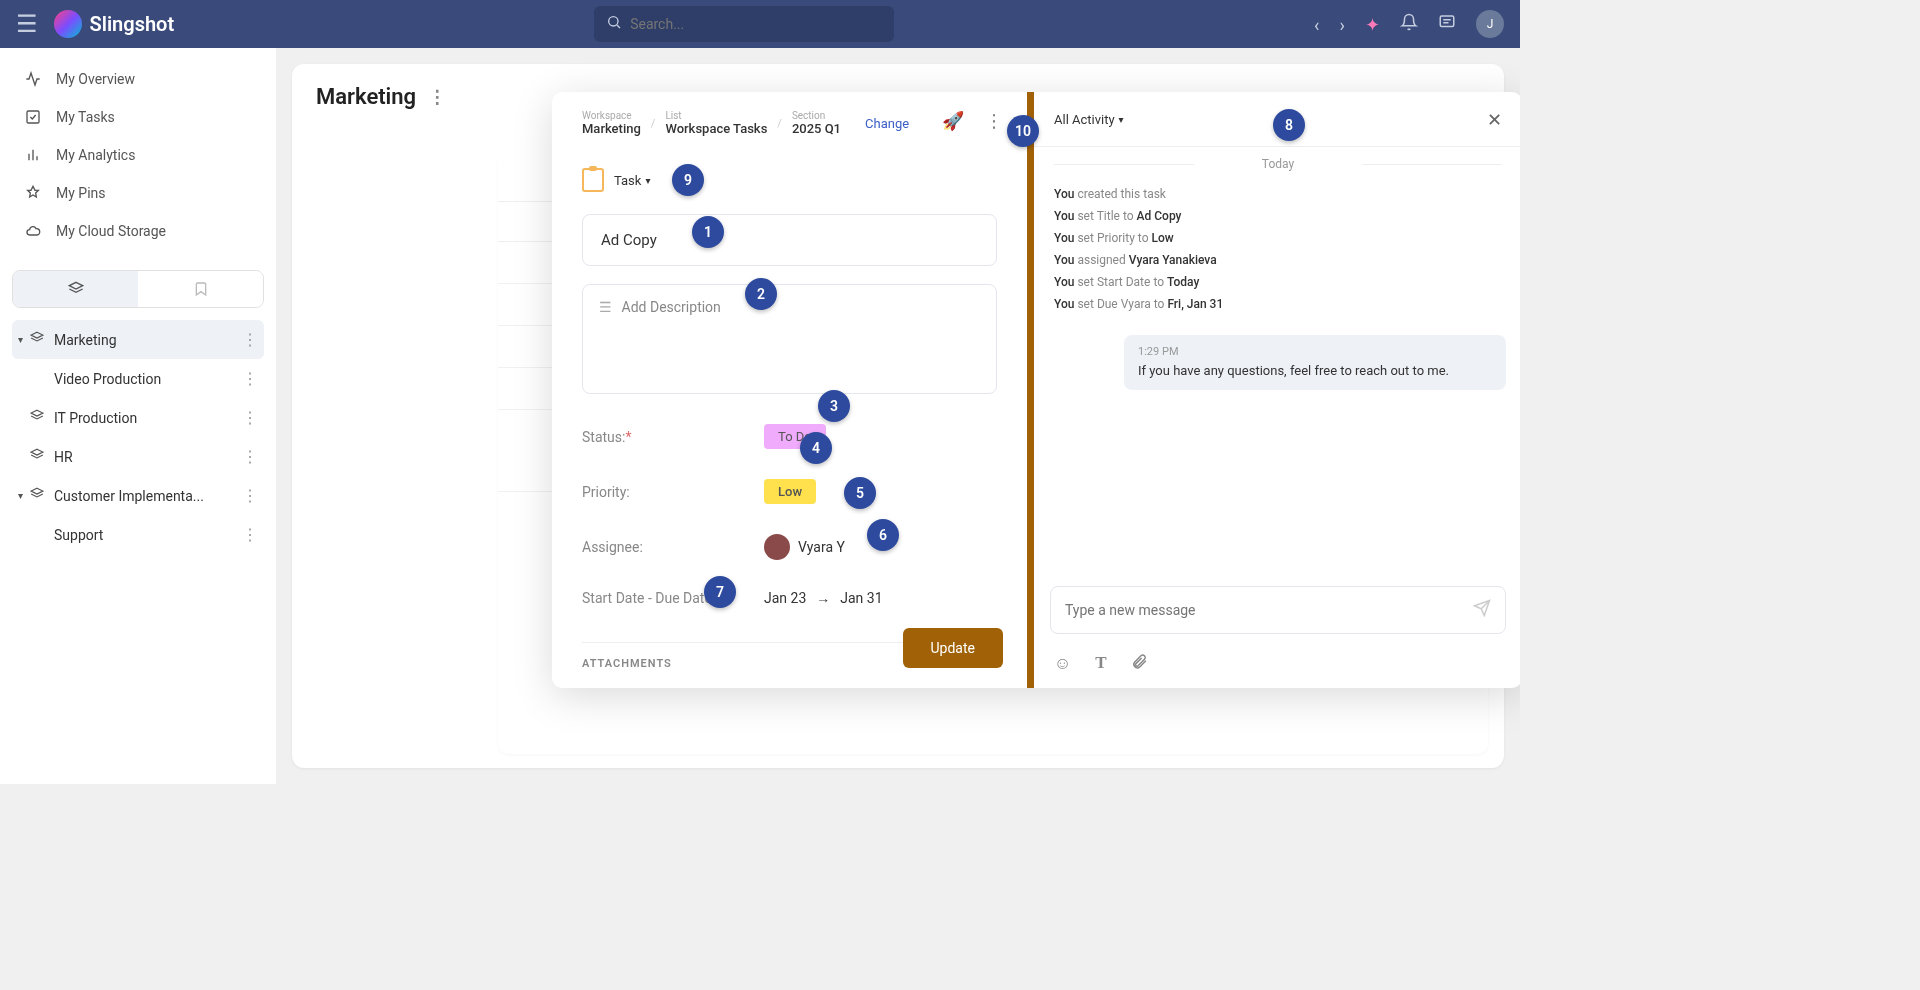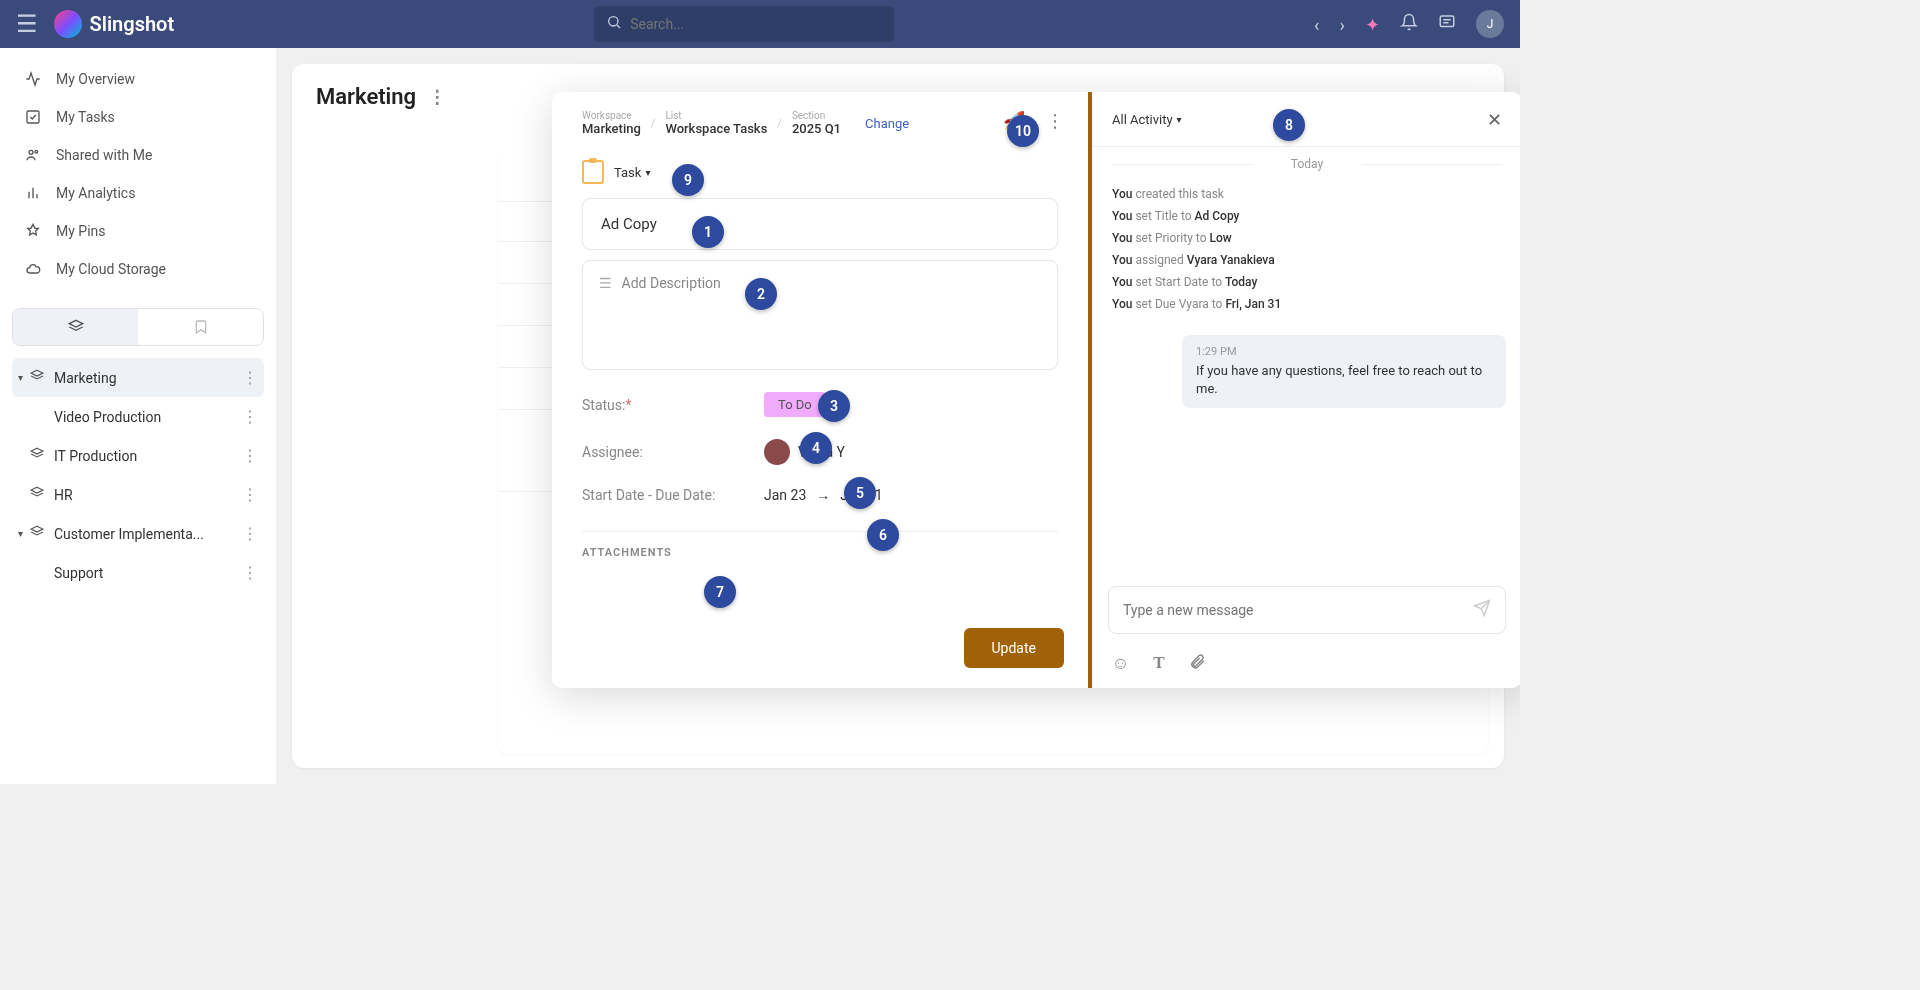--- a/index.html
+++ b/index.html
@@ -44,21 +44,21 @@
 .inner-tabs { display: flex; align-items: center; height: 48px; border-bottom: 1px solid #eee; padding: 0 14px; gap: 14px; }
 .rocket { color: #ff5a7a; font-size: 16px; }
 .task-btn { background: #3b5ec7; color: #fff; border-radius: 8px; padding-left: 10px; display: flex; align-items: center; height: 36px; }
 .task-btn-left { display: flex; align-items: center; gap: 6px; padding-right: 12px; border-right: 1px solid rgba(255,255,255,0.3); }
 .task-btn-chev { padding: 0 10px; font-size: 11px; }
 .inner-header-row { height: 40px; display: flex; align-items: center; border-bottom: 1px solid #eee; padding-right: 14px; justify-content: flex-end; gap: 60px; color: #666; font-size: 13px; }
 .inner-row { height: 42px; border-bottom: 1px solid #f1f1f1; display: flex; align-items: center; justify-content: flex-end; padding-right: 14px; }
 
 
 .modal { position: absolute; top: 92px; left: 552px; width: 970px; height: 596px; background: #fff; border-radius: 10px; box-shadow: 0 8px 40px rgba(0,0,0,0.15); display: flex; }
-.modal-left { width: 540px; border-right: 4px solid #a16207; padding: 18px 30px; display: flex; flex-direction: column; position: relative; }
+.modal-left { width: 482px; border-right: 7px solid #a16207; padding: 18px 30px; display: flex; flex-direction: column; position: relative; justify-content: space-between; }
 .modal-right { flex: 1; display: flex; flex-direction: column; position: relative; }
 
 .modal-bc { display: flex; align-items: center; gap: 10px; font-size: 11px; color: #888; }
 .bc-item { display: flex; flex-direction: column; }
 .bc-label { font-size: 10px; color: #aaa; }
 .bc-val { font-size: 13px; color: #333; font-weight: 500; }
 .change-link { color: #3b5ec7; font-size: 13px; margin-left: 14px; cursor: pointer; }
 .modal-top-right { position: absolute; top: 18px; right: 24px; display: flex; align-items: center; gap: 20px; }
 .rocket-sm { color: #ff5a7a; font-size: 18px; cursor: pointer; }
 .vdots { color: #777; font-size: 18px; cursor: pointer; }
@@ -156,30 +156,20 @@
         <svg viewBox="0 0 24 24" fill="none" stroke="currentColor" stroke-width="2">
           <rect x="3" y="3" width="18" height="18" rx="2"></rect>
           <polyline points="8 12 11 15 16 9"></polyline>
         </svg>
       </span>
       <span>My Tasks</span>
     </div>
   <div class="side-item">
       <span class="side-icon">
         <svg viewBox="0 0 24 24" fill="none" stroke="currentColor" stroke-width="2">
-          <circle cx="9" cy="8" r="3"></circle>
-          <path d="M3 20c0-3 3-5 6-5s6 2 6 5"></path>
-          <circle cx="17" cy="7" r="2"></circle>
-        </svg>
-      </span>
-      <span>Shared with Me</span>
-    </div>
-  <div class="side-item">
-      <span class="side-icon">
-        <svg viewBox="0 0 24 24" fill="none" stroke="currentColor" stroke-width="2">
           <line x1="6" y1="20" x2="6" y2="10"></line>
           <line x1="12" y1="20" x2="12" y2="4"></line>
           <line x1="18" y1="20" x2="18" y2="14"></line>
         </svg>
       </span>
       <span>My Analytics</span>
     </div>
   <div class="side-item">
       <span class="side-icon">
         <svg viewBox="0 0 24 24" fill="none" stroke="currentColor" stroke-width="2">
@@ -342,20 +332,24 @@
     <div class="desc-box">
       <span style="color:#aaa;">☰</span>
       <span>Add Description</span>
     </div>
 
     <div class="field-row">
       <span class="field-label"><span>Status:</span><span class="req">*</span></span>
       <span class="status-pill">To Do</span>
     </div>
     <div class="field-row">
+      <span class="field-label">Priority:</span>
+      <span class="priority-pill">Low</span>
+    </div>
+    <div class="field-row">
       <span class="field-label">Assignee:</span>
       <span class="assignee-val">
           <span class="assignee-avatar"></span>
           <span>Vyara Y</span>
         </span>
     </div>
     <div class="field-row">
       <span class="field-label">Start Date - Due Date:</span>
       <span class="date-val">
         <span>Jan 23</span>

